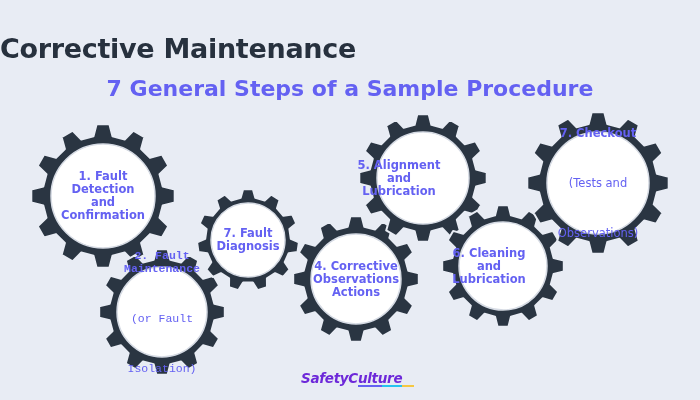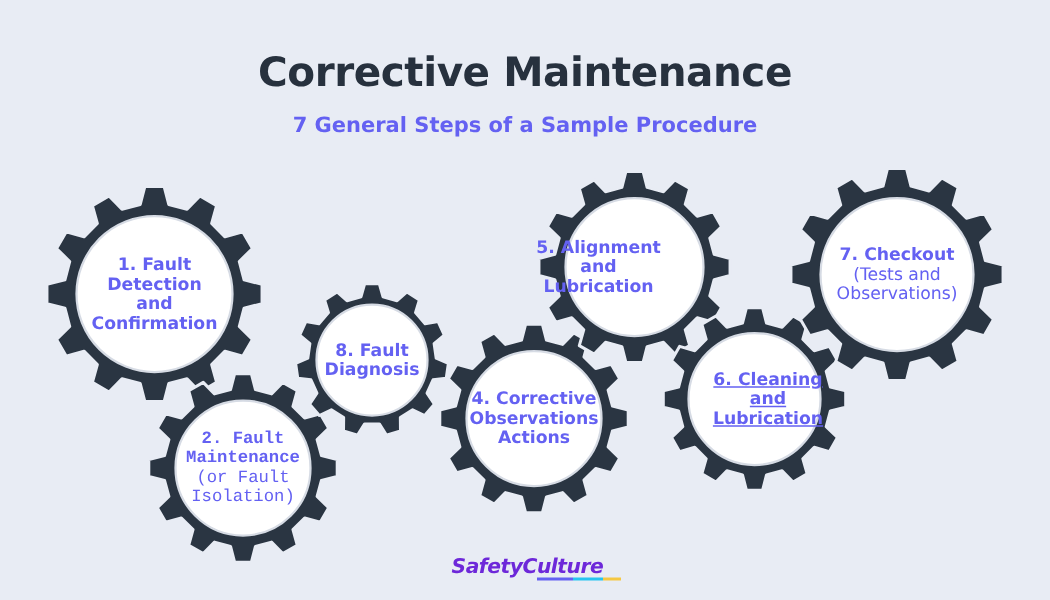--- a/index.html
+++ b/index.html
@@ -1,22 +1,22 @@
 <!DOCTYPE html>
 <html><head>
 <meta charset="utf-8">
 <style>
   html,body{margin:0;padding:0;}
   body{width:700px;height:400px;background:#e8ecf4;position:relative;overflow:hidden;font-family:"DejaVu Sans","Liberation Sans",sans-serif;}
-  .title{position:absolute;left:0;width:700px;top:33px;text-align:center;font-family:"DejaVu Sans",sans-serif;font-weight:bold;font-size:27px;color:#27313e;letter-spacing:-0.3px;}
-  .subtitle{position:absolute;left:0;width:700px;top:76px;text-align:center;font-family:"DejaVu Sans",sans-serif;font-weight:bold;font-size:14px;color:#6461f2;}
+  .title{position:absolute;left:0;width:700px;top:33px;text-align:left;font-family:"DejaVu Sans",sans-serif;font-weight:bold;font-size:27px;color:#27313e;letter-spacing:-0.3px;}
+  .subtitle{position:absolute;left:0;width:700px;top:76px;text-align:center;font-family:"DejaVu Sans",sans-serif;font-weight:bold;font-size:22px;color:#6461f2;}
   svg.gears{position:absolute;left:0;top:0;}
   .label{position:absolute;text-align:center;color:#6461f2;font-family:"DejaVu Sans",sans-serif;font-size:11.5px;line-height:13px;transform:translate(-50%,-50%);white-space:nowrap;}
   .label .b{font-weight:bold;display:block;}
-  .label .n{font-weight:normal;display:block;}
+  .label .n{font-weight:normal;display:block;margin-top:37px;}
   .logo{position:absolute;left:301px;top:370px;font-family:"DejaVu Sans",sans-serif;font-weight:bold;font-style:italic;font-size:13.5px;color:#6d28d9;letter-spacing:-0.3px;}
   .logo-bar{position:absolute;top:385px;height:2px;}
 </style>
 </head>
 <body>
 
 <div class="title">Corrective Maintenance</div>
 <div class="subtitle">7 General Steps of a Sample Procedure</div>
 
 <svg class="gears" width="700" height="400" viewBox="0 0 700 400" xmlns="http://www.w3.org/2000/svg">
@@ -57,34 +57,34 @@
       <span class="b">and</span>
       <span class="b">Confirmation</span>
     </div>
     <div class="label" style="left: 162px; top: 312px; font-family: Liberation Mono, monospace;">
       <span class="b">2. Fault</span>
       <span class="b">Maintenance</span>
       <span class="n">(or Fault</span>
       <span class="n">Isolation)</span>
     </div>
     <div class="label" style="left: 248px; top: 240px;">
-      <span class="b">8. Fault</span>
+      <span class="b">7. Fault</span>
       <span class="b">Diagnosis</span>
     </div>
     <div class="label" style="left: 356px; top: 279px;">
       <span class="b">4. Corrective</span>
       <span class="b">Observations</span>
       <span class="b">Actions</span>
     </div>
     <div class="label" style="left: 399px; top: 178px; text-align: center;">
       <span class="b">5. Alignment</span>
       <span class="b">and</span>
       <span class="b">Lubrication</span>
     </div>
-    <div class="label" style="left: 512px; top: 266px; text-decoration: underline;">
+    <div class="label" style="left: 489px; top: 266px;">
       <span class="b">6. Cleaning</span>
       <span class="b">and</span>
       <span class="b">Lubrication</span>
     </div>
     <div class="label" style="left: 598px; top: 183px;">
       <span class="b">7. Checkout</span>
       <span class="n">(Tests and</span>
       <span class="n">Observations)</span>
     </div>
   </div>

